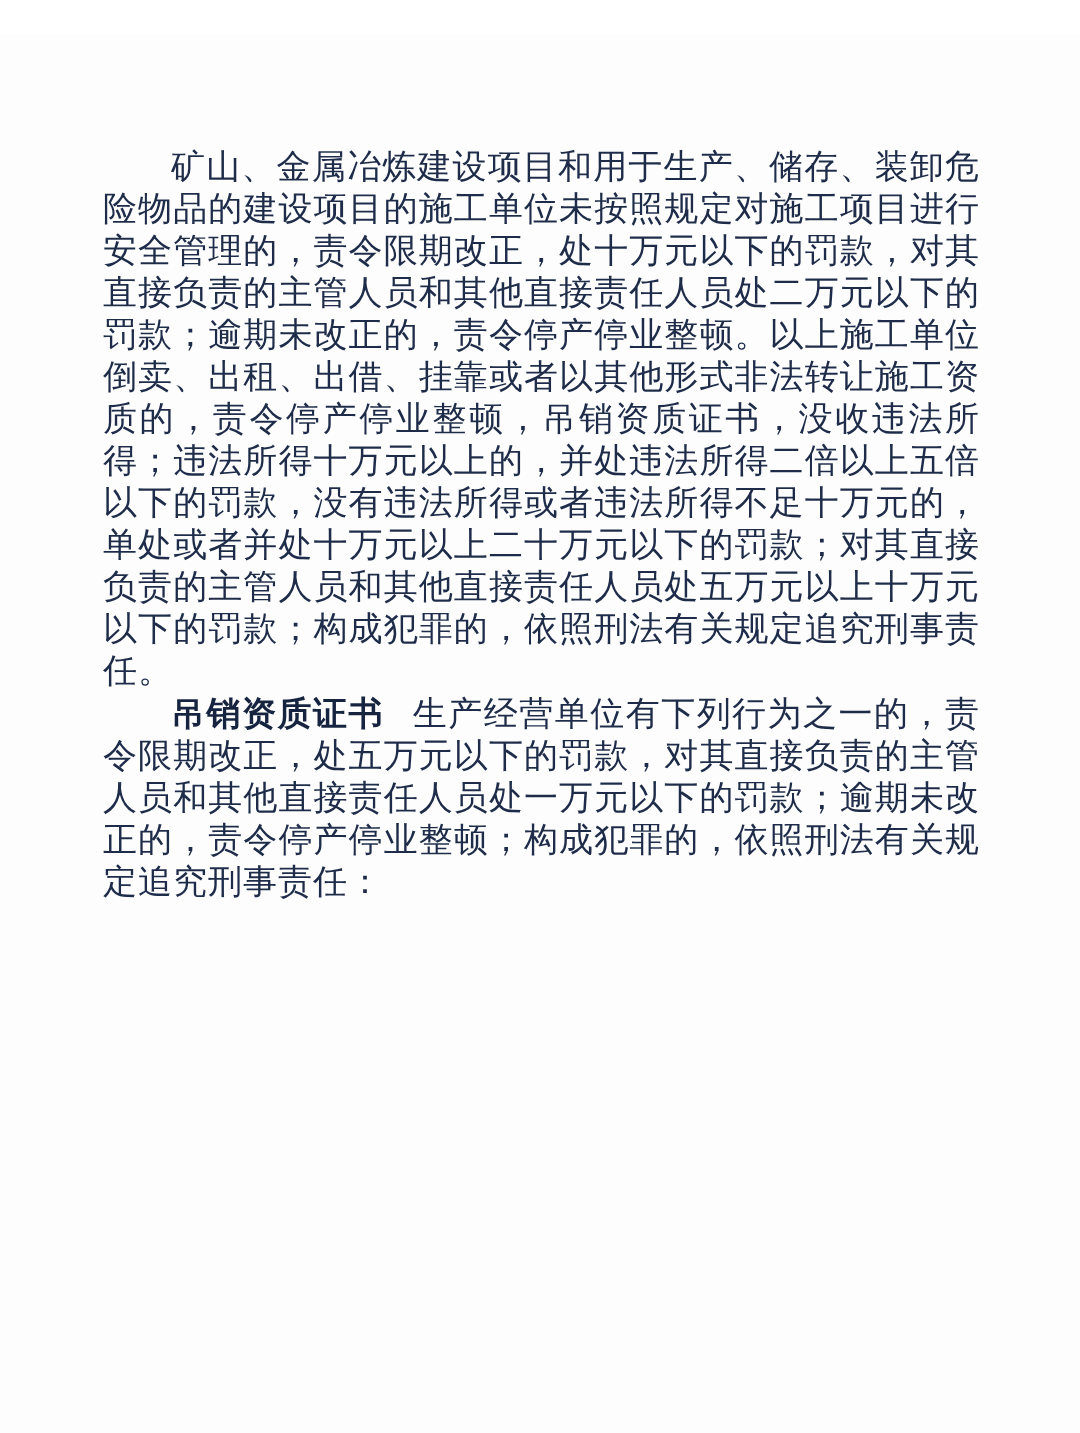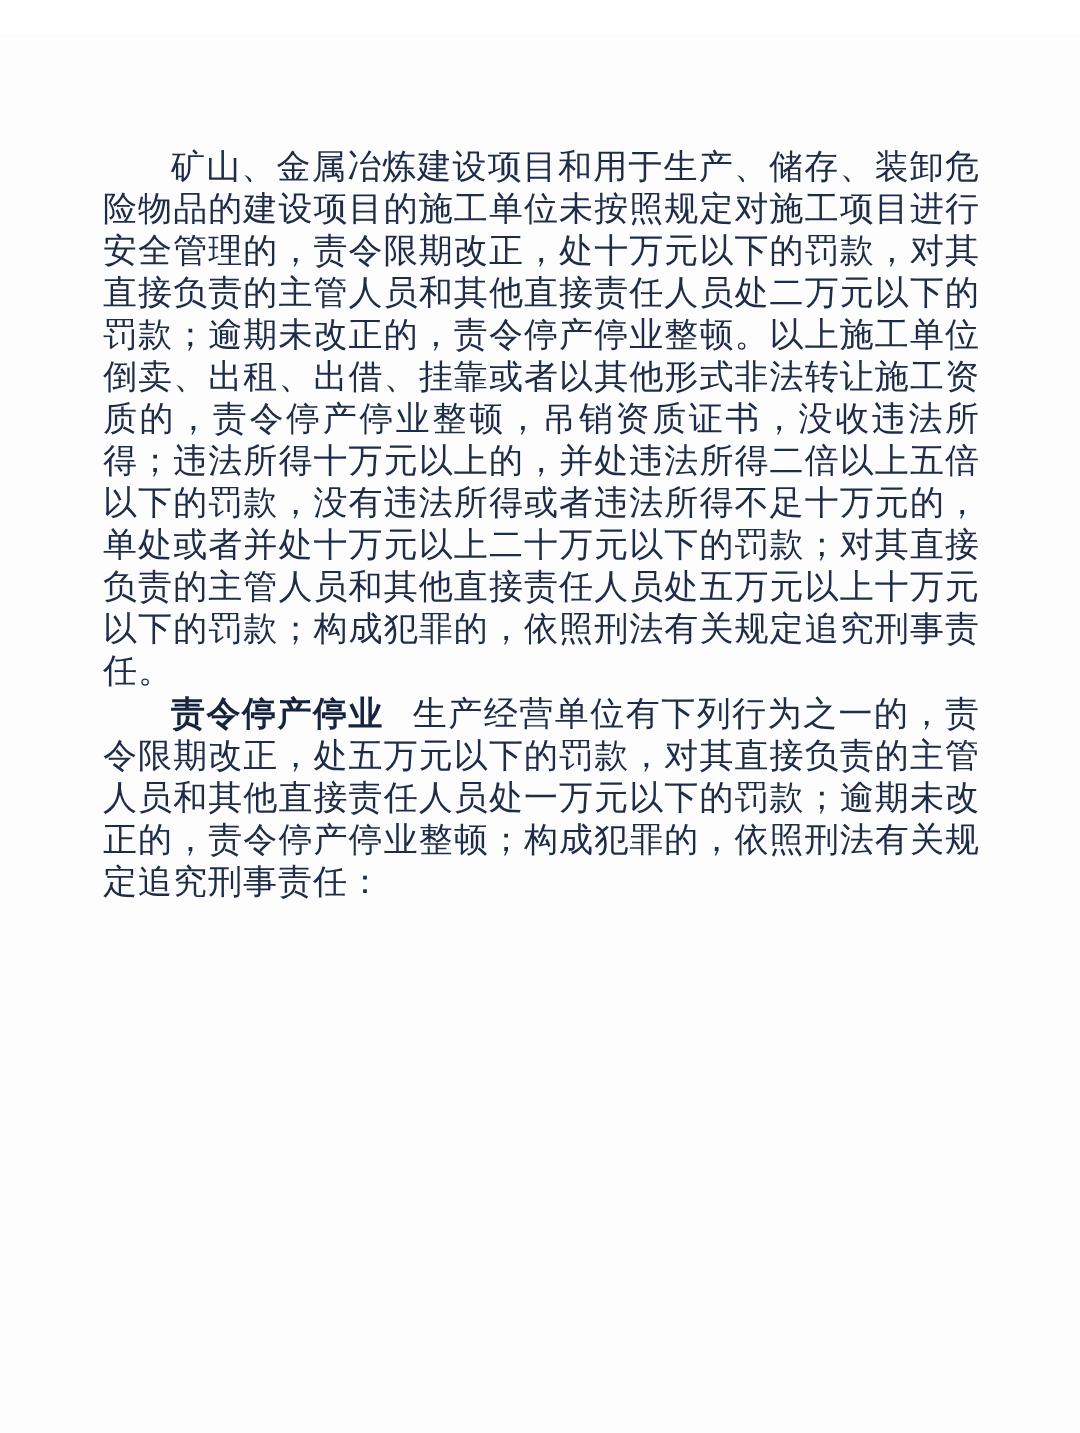--- a/index.html
+++ b/index.html
@@ -39,15 +39,15 @@
   }
 </style>
 </head>
 <body>
 
 <div class="page">
 
   <p class="para"><span class="para-text">矿山、金属冶炼建设项目和用于生产、储存、装卸危险物品的建设项目的施工单位未按照规定对施工项目进行安全管理的，责令限期改正，处十万元以下的罚款，对其直接负责的主管人员和其他直接责任人员处二万元以下的罚款；逾期未改正的，责令停产停业整顿。以上施工单位倒卖、出租、出借、挂靠或者以其他形式非法转让施工资质的，责令停产停业整顿，吊销资质证书，没收违法所得；违法所得十万元以上的，并处违法所得二倍以上五倍以下的罚款，没有违法所得或者违法所得不足十万元的，单处或者并处十万元以上二十万元以下的罚款；对其直接负责的主管人员和其他直接责任人员处五万元以上十万元以下的罚款；构成犯罪的，依照刑法有关规定追究刑事责任。</span></p>
 
 
-  <p class="para"><span class="article-heading">责令停产停业</span><span class="para-text">生产经营单位有下列行为之一的，责令限期改正，处五万元以下的罚款，对其直接负责的主管人员和其他直接责任人员处一万元以下的罚款；逾期未改正的，责令停产停业整顿；构成犯罪的，依照刑法有关规定追究刑事责任：</span></p>
+  <p class="para"><span class="article-heading">吊销资质证书</span><span class="para-text">生产经营单位有下列行为之一的，责令限期改正，处五万元以下的罚款，对其直接负责的主管人员和其他直接责任人员处一万元以下的罚款；逾期未改正的，责令停产停业整顿；构成犯罪的，依照刑法有关规定追究刑事责任：</span></p>
 
 </div>
 
 </body></html>

